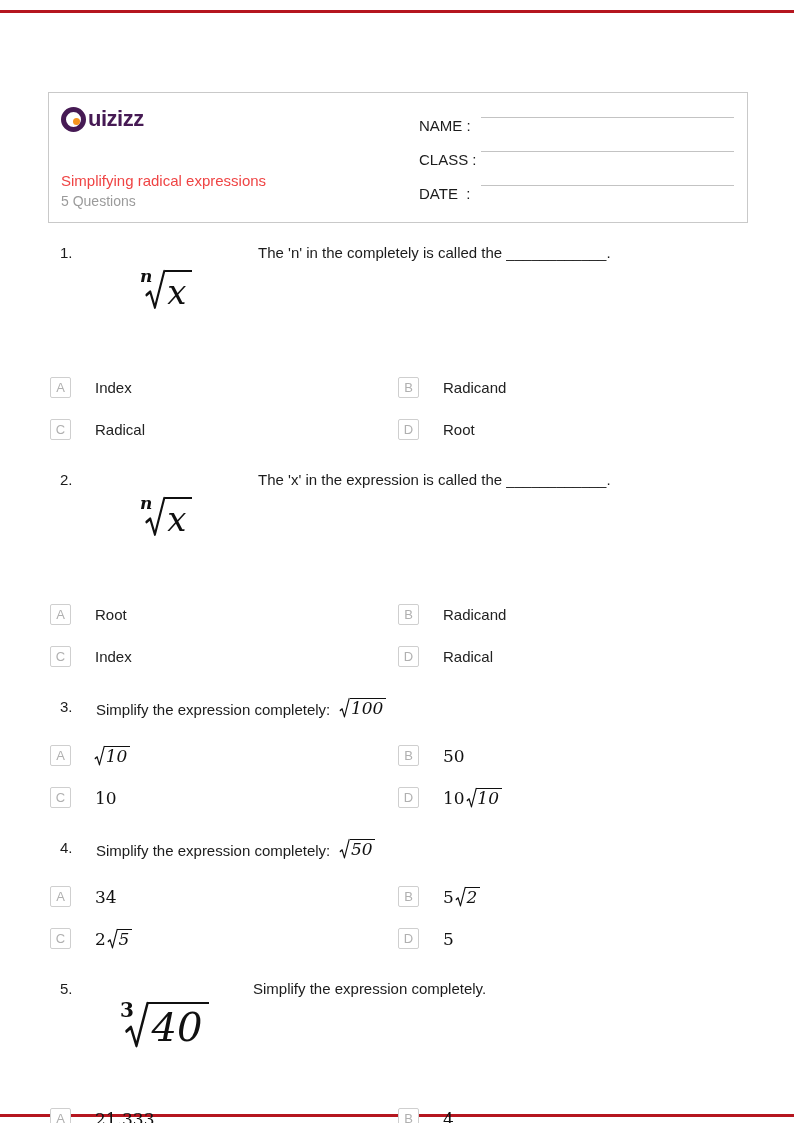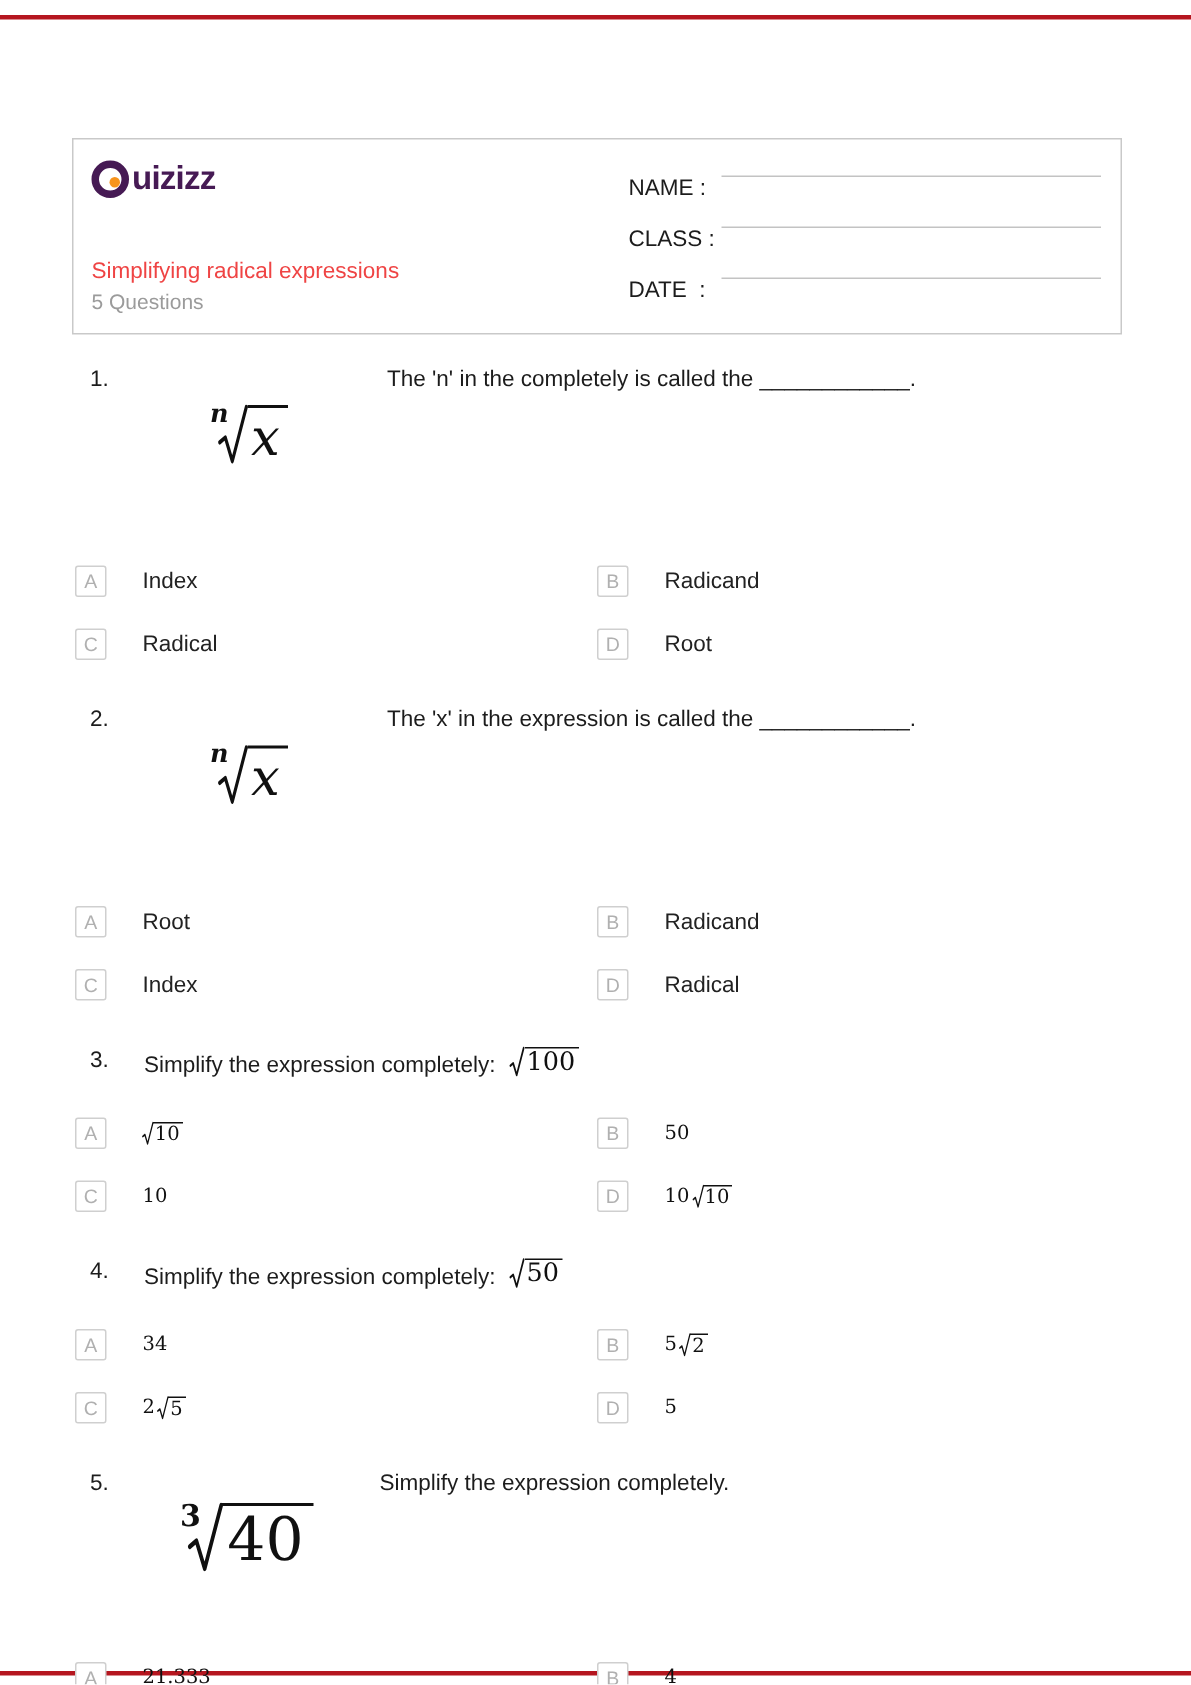--- a/index.html
+++ b/index.html
@@ -24,31 +24,31 @@
   .field-line { flex:1; border-bottom:1px solid #c3c3c3; height:1px; margin-bottom:3px; }
 
   
   .qnum { position:absolute; font-size:15px; color:#1c1c1c; }
   .qtext { position:absolute; font-size:15px; color:#1c1c1c; white-space:nowrap; }
 
   
   .rad { display:inline-flex; align-items:stretch; font-family:"DejaVu Serif", serif; color:#101010; line-height:1; white-space:nowrap; }
   .rad .idx { align-self:flex-start; font-size:0.5em; font-weight:bold; font-style:italic; margin-right:-0.38em; margin-top:-0.12em; position:relative; z-index:2; }
   .rad .sgn { width:0.55em; align-self:stretch; display:block; overflow:visible; }
-  .rad .rnd { border-top:0.065em solid #101010; padding:0.08em 0.16em 0.02em 0.08em; }
+  .rad .rnd { border-top:0.065em solid #101010; padding:0.08em 0.16em 0.02em 0.08em;font-style:italic; }
   .rad .rnd.it { font-style:italic; }
   .rad.display { position:absolute; }
   .rad.inline { font-size:17px; margin-left:10px; vertical-align:-3px; }
   .pre { margin-right:2px; }
 
   
   .opt { position:absolute; display:flex; align-items:center; }
   .opt-letter { width:21px; height:21px; border:1px solid #cfcfcf; border-radius:2px; color:#b0b0b0; font-size:13px; display:flex; align-items:center; justify-content:center; background:#fff; }
   .opt-label { margin-left:24px; font-size:15px; color:#222222; white-space:nowrap; }
-  .opt-label.math { font-family:"DejaVu Serif", serif; font-size:13px; color:#111; display:inline-flex; align-items:center; }
+  .opt-label.math { font-family:"DejaVu Serif", serif; font-size:17px; color:#111; display:inline-flex; align-items:center; }
   .opt-label.math .rad { vertical-align:middle; }
   .q5-opts { z-index:2; }
 </style>
 </head>
 <body>
 
 <div class="page">
 
   <div class="rule top"></div>
 

